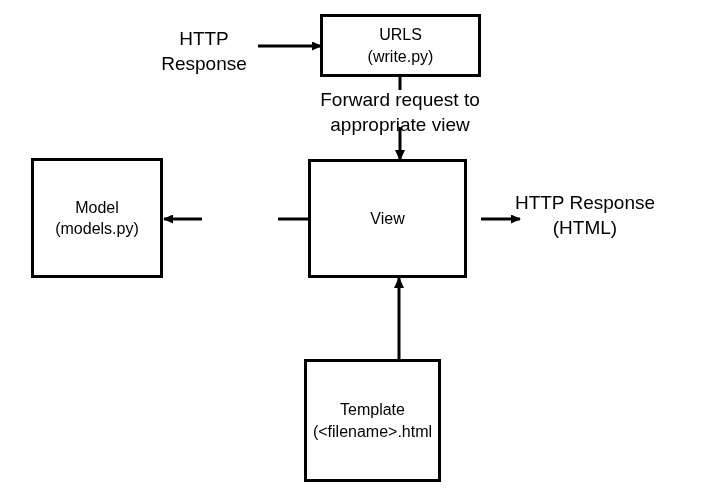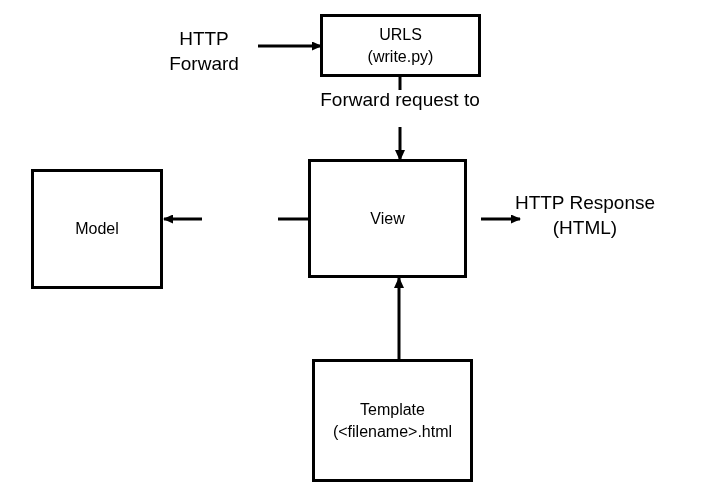--- a/index.html
+++ b/index.html
@@ -43,23 +43,23 @@
     position: absolute;
     text-align: center;
     line-height: 1.34;
     font-size: 19px;
     white-space: nowrap;
   }
   .free-label .line { display: block; }
 
   
   #box-urls     { left: 320px; top: 14px;  width: 161px; height: 63px; }
-  #box-model    { left: 31px;  top: 169px; width: 132px; height: 120px; }
+  #box-model    { left: 31px;  top: 158px; width: 132px; height: 120px; }
   #box-view     { left: 308px; top: 159px; width: 159px; height: 119px; }
-  #box-template { left: 312px; top: 359px; width: 161px; height: 123px; }
+  #box-template { left: 304px; top: 359px; width: 137px; height: 123px; }
 
   #label-http-request { left: 156px; top: 26px;  width: 96px; }
   #label-forward      { left: 312px; top: 87px;  width: 176px; text-align: center; }
   #label-readwrite    { left: 196px; top: 189px; width: 88px; }
   #label-http-response{ left: 505px; top: 190px; width: 160px; }
 </style>
 </head>
 <body>
 
 <div id="canvas">
@@ -109,38 +109,40 @@
     </g>
   </svg>
 
   <div class="node-box" id="box-urls">
     <span class="line">URLS</span>
     <span class="line">(write.py)</span>
   </div>
 
   <div class="node-box" id="box-model">
     <span class="line">Model</span>
+    <span class="line">(models.py)</span>
   </div>
 
   <div class="node-box" id="box-view">
     <span class="line">View</span>
   </div>
 
   <div class="node-box" id="box-template">
     <span class="line">Template</span>
     <span class="line">(&lt;filename&gt;.html</span>
   </div>
 
   <div class="free-label" id="label-http-request">
     <span class="line">HTTP</span>
-    <span class="line">Forward</span>
+    <span class="line">Response</span>
   </div>
 
   <div class="free-label" id="label-forward">
     <span class="line">Forward request to</span>
+    <span class="line">appropriate view</span>
   </div>
 
 
   <div class="free-label" id="label-http-response">
     <span class="line">HTTP Response</span>
     <span class="line">(HTML)</span>
   </div>
 
 </div>
 

